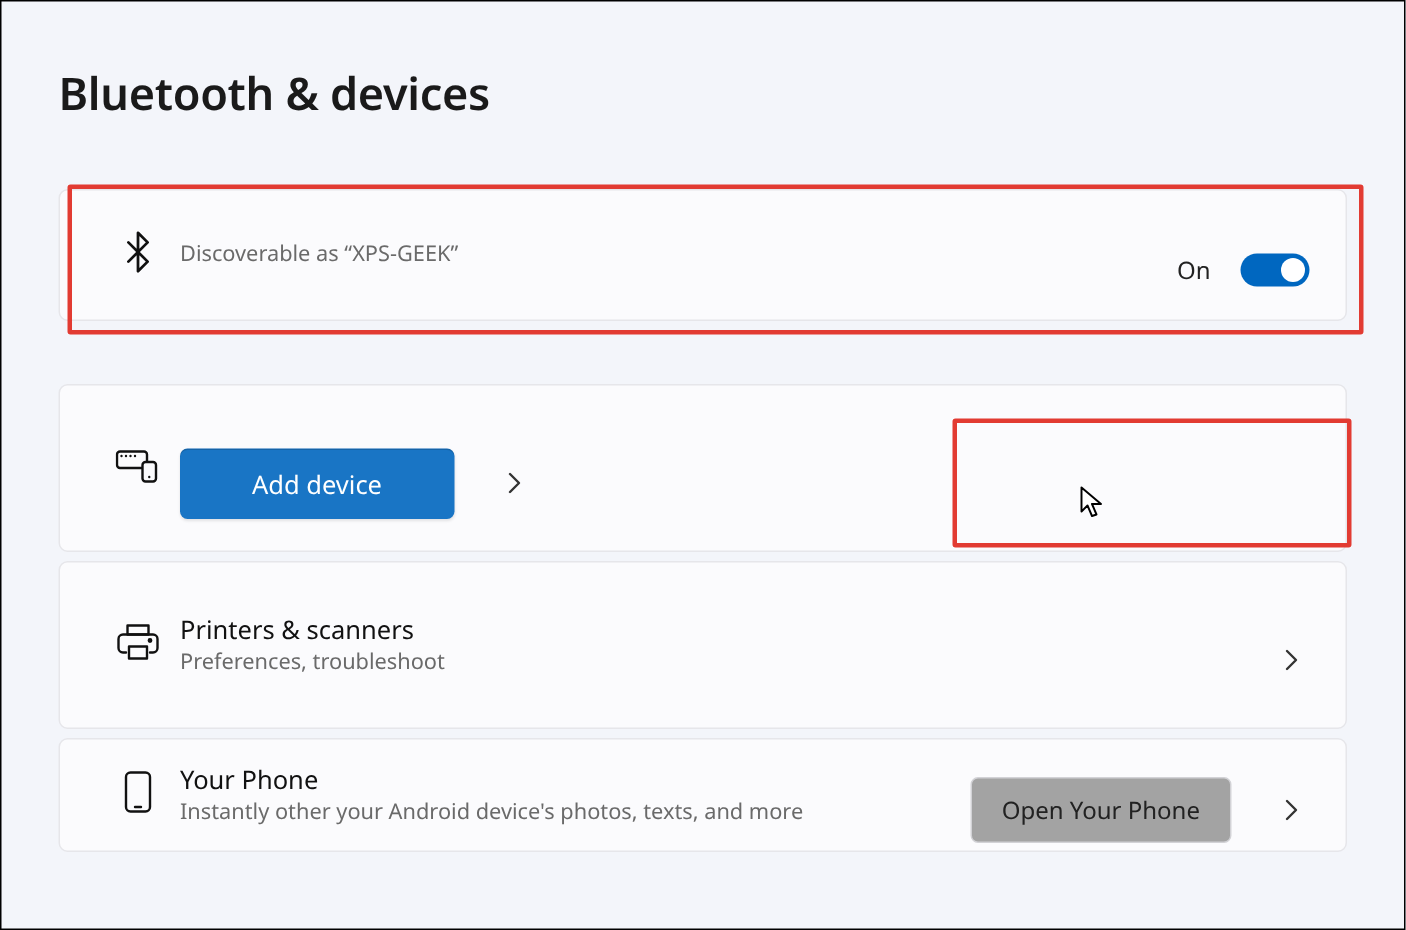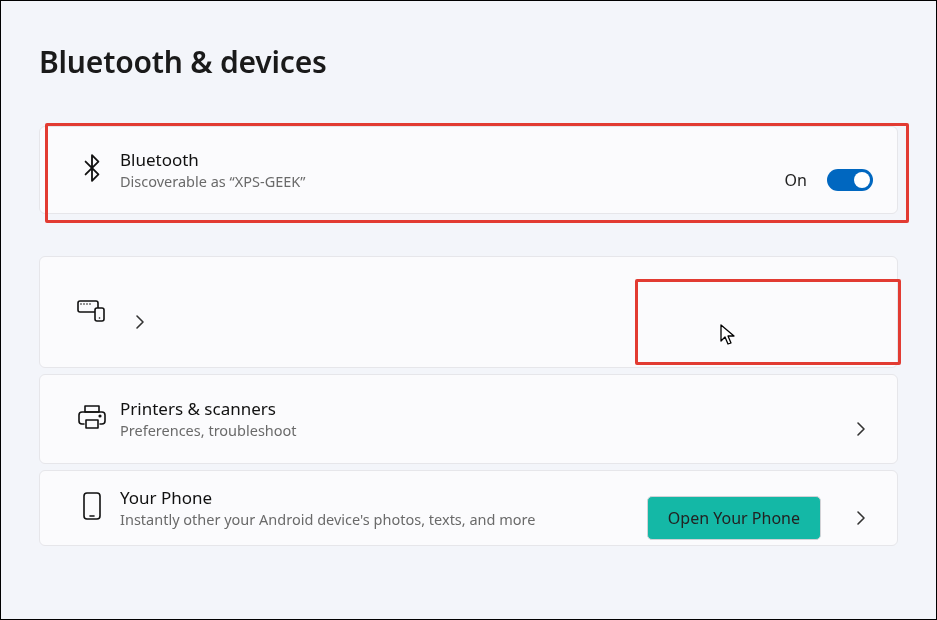--- a/index.html
+++ b/index.html
@@ -28,21 +28,21 @@
     border-radius: 6px;
     display: flex;
     align-items: center;
     padding: 0 24px;
     margin-bottom: 6px;
     position: relative;
   }
   .card.clickable { cursor: pointer; }
   .card.bluetooth { height: 88px; }
   .card.devices { height: 112px; }
-  .card.printers { height: 90px; }
+  .card.printers { height: 112px; }
   .card.phone { height: 76px; }
   .highlight {
     position: absolute;
     border: 3px solid #e23b32;
     border-radius: 2px;
     pointer-events: none;
   }
   .hl-bluetooth { left: 44px; top: 122px; width: 864px; height: 100px; }
   .hl-devices   { left: 634px; top: 278px; width: 266px; height: 86px; }
   .icon-col {
@@ -103,21 +103,21 @@
     color: #fff;
     border: none;
     border-radius: 5px;
     font-size: 17px;
     padding: 12px 48px;
     cursor: pointer;
     font-family: inherit;
     box-shadow: 0 1px 0 rgba(0,0,0,0.15) inset, 0 1px 2px rgba(0,0,0,0.1);
   }
   .btn-secondary {
-    background: #14b8a6;
+    background: #a3a3a3;
     color: #222;
     border: 1px solid #d2d2d6;
     border-radius: 5px;
     font-size: 16px;
     padding: 10px 20px;
     cursor: pointer;
     font-family: inherit;
   }
   .chevron {
     width: 24px;
@@ -142,21 +142,20 @@
 
   <div class="card bluetooth">
     <div class="icon-col">
       <span>
         <svg width="22" height="30" viewBox="0 0 24 32" fill="none" stroke="#111" stroke-width="2" stroke-linejoin="round" stroke-linecap="round">
           <path d="M5 9 L19 23 L12 30 L12 2 L19 9 L5 23"></path>
         </svg>
       </span>
     </div>
     <div class="text-col">
-      <div class="row-title">Bluetooth</div>
       <div class="row-sub">Discoverable as “XPS-GEEK”</div>
     </div>
     <div class="right-col">
       <span class="toggle-label">On</span>
       <div class="toggle">
         <div class="knob"></div>
       </div>
     </div>
   </div>
 
@@ -170,20 +169,21 @@
           <line x1="4" y1="6" x2="4" y2="6"></line>
           <line x1="7" y1="6" x2="7" y2="6"></line>
           <line x1="10" y1="6" x2="10" y2="6"></line>
           <line x1="13" y1="6" x2="13" y2="6"></line>
           <rect x="18" y="10" width="9" height="13" rx="2" fill="#fbfbfd"></rect>
           <line x1="22.5" y1="20" x2="22.5" y2="20"></line>
         </svg>
       </span>
     </div>
     <div class="right-col">
+      <button class="btn-primary">Add device</button>
       <span class="chevron">
         <svg width="10" height="16" viewBox="0 0 10 16" fill="none" stroke="#333" stroke-width="1.6" stroke-linecap="round" stroke-linejoin="round">
           <path d="M2 2 L8 8 L2 14"></path>
         </svg>
       </span>
     </div>
   </div>
 
   <div class="card printers clickable">
     <div class="icon-col">

